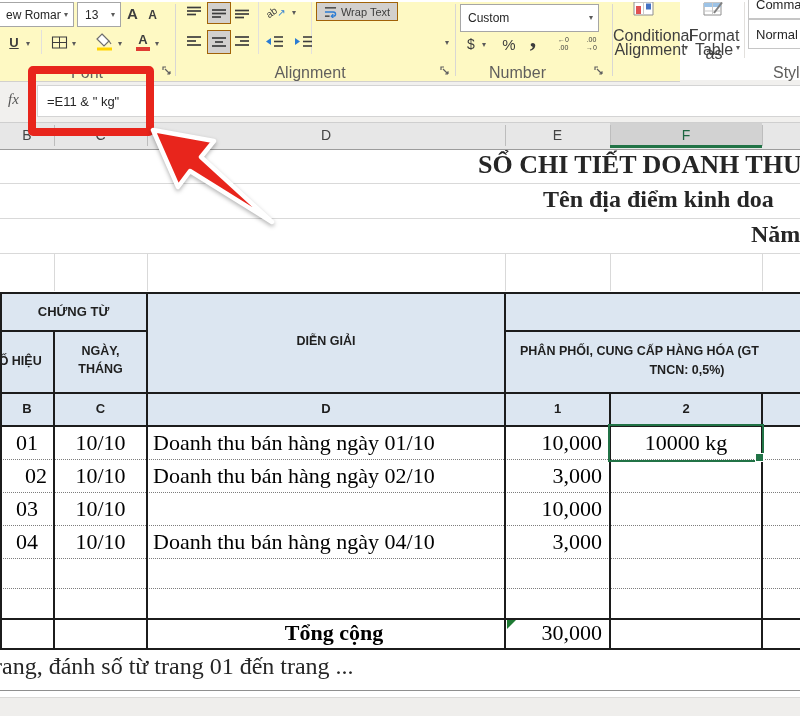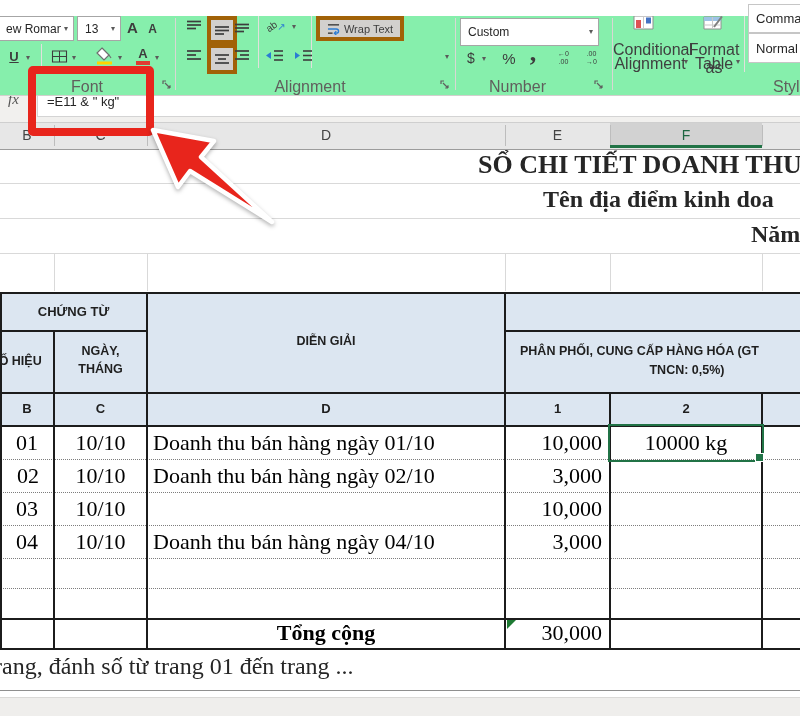--- a/index.html
+++ b/index.html
@@ -2,29 +2,29 @@
 <html><head>
 <meta charset="utf-8">
 <style>
   html,body{margin:0;padding:0;background:#fff;}
   .screen{position:relative;width:800px;height:716px;background:#fff;overflow:hidden;
           font-family:"Liberation Sans","DejaVu Sans",sans-serif;color:#262626;}
   .abs{position:absolute;}
   .serif{font-family:"Liberation Serif","DejaVu Serif",serif;}
   .nowrap{white-space:nowrap;}
   
-  .ribbon{position:absolute;left:0;top:16px;width:800px;height:79px;background:#86efac;border-bottom:1px solid #d2d0cd;}
+  .ribbon{position:absolute;left:0;top:2px;width:680px;height:79px;background:#fef9c3;border-bottom:1px solid #d2d0cd;}
   .rsep{position:absolute;top:2px;height:72px;width:1px;background:#d9d7d4;}
   .rsep2{position:absolute;width:1px;background:#e2e0dd;}
   .combo{position:absolute;background:#fff;border:1px solid #a6a6a6;display:flex;align-items:center;font-size:12px;color:#262626;}
   .combo .txt{padding-left:7px;flex:1;overflow:hidden;white-space:nowrap;}
   .chv{font-size:8px;color:#5a5a5a;line-height:1;}
   .combo .chv{padding:0 5px 0 3px;}
   .ibtn{position:absolute;display:flex;align-items:center;justify-content:center;color:#3d3d3d;}
-  .pressed{background:#d2d0ce;border:4px solid #a16207;}
+  .pressed{background:#d2d0ce;border:1px solid #a16207;}
   .glabel{position:absolute;font-size:16px;color:#605f5d;text-align:center;}
   .blue{color:#2b7cd3;}
   .tinytxt{font-size:7px;line-height:8px;color:#3d3d3d;text-align:center;}
   .stylebox{position:absolute;background:#fff;border:1px solid #c6c6c6;font-size:13px;color:#262626;display:flex;align-items:center;padding-left:7px;overflow:hidden;white-space:nowrap;}
   
   .fbar{position:absolute;left:0;top:80px;width:800px;height:42px;background:#f1f0ee;border-bottom:1px solid #cfcfcf;}
   .finput{position:absolute;left:37px;top:85px;width:763px;height:30px;background:#fff;border:1px solid #d4d4d4;border-right:none;
           font-size:13px;color:#262626;display:flex;align-items:center;padding-left:9px;}
   
   .colheads{position:absolute;left:0;top:122px;width:800px;height:27px;background:#e7e7e7;border-bottom:1px solid #9c9c9c;}
@@ -101,35 +101,35 @@
   <div class="thead" style="left:147px;top:401px;width:358px;font-size:13px;">D</div>
   <div class="thead" style="left:505px;top:401px;width:105px;font-size:13px;">1</div>
   <div class="thead" style="left:610px;top:401px;width:152px;font-size:13px;">2</div>
 
   <div class="cell serif c-center" style="left:0;top:426px;width:54px;height:33px;">01</div>
   <div class="cell serif c-center" style="left:54px;top:426px;width:93px;height:33px;">10/10</div>
   <div class="cell serif nowrap" style="left:153px;top:426px;width:350px;height:33px;">Doanh thu bán hàng ngày 01/10</div>
   <div class="cell serif c-right" style="left:505px;top:426px;width:97px;height:33px;">10,000</div>
   <div class="cell serif c-center" style="left:610px;top:426px;width:152px;height:33px;">10000 kg</div>
 
-  <div class="cell serif c-center" style="left:0;top:459px;width:56px;height:33px;">02</div>
+  <div class="cell serif c-center" style="left:8px;top:459px;width:56px;height:33px;">02</div>
   <div class="cell serif c-center" style="left:54px;top:459px;width:93px;height:33px;">10/10</div>
   <div class="cell serif nowrap" style="left:153px;top:459px;width:350px;height:33px;">Doanh thu bán hàng ngày 02/10</div>
   <div class="cell serif c-right" style="left:505px;top:459px;width:97px;height:33px;">3,000</div>
 
   <div class="cell serif c-center" style="left:0;top:492px;width:54px;height:33px;">03</div>
   <div class="cell serif c-center" style="left:54px;top:492px;width:93px;height:33px;">10/10</div>
   <div class="cell serif c-right" style="left:505px;top:492px;width:97px;height:33px;">10,000</div>
 
   <div class="cell serif c-center" style="left:0;top:525px;width:54px;height:33px;">04</div>
   <div class="cell serif c-center" style="left:54px;top:525px;width:93px;height:33px;">10/10</div>
   <div class="cell serif nowrap" style="left:153px;top:525px;width:350px;height:33px;">Doanh thu bán hàng ngày 04/10</div>
   <div class="cell serif c-right" style="left:505px;top:525px;width:97px;height:33px;">3,000</div>
 
-  <div class="cell serif c-center" style="left:147px;top:618px;width:358px;height:30px;font-weight:bold;">Tổng cộng</div>
+  <div class="cell serif c-center" style="left:147px;top:618px;width:358px;height:30px;font-weight:bold;padding-left:8px;">Tổng cộng</div>
   <div class="cell serif c-right" style="left:505px;top:618px;width:97px;height:30px;">30,000</div>
   <div class="errtri" style="left:507px;top:620px;"></div>
 
   <div class="selbox" style="left:608px;top:424px;width:152px;height:34px;"></div>
   <div class="fillhandle" style="left:755px;top:453px;"></div>
 
   <div class="abs serif nowrap" style="left:-6px;top:653px;font-size:24px;">rang, đánh số từ trang 01 đến trang ...</div>
   <div class="glh" style="left:0;top:690px;width:800px;background:#8f8f8f;"></div>
   <div class="abs" style="left:0;top:697px;width:800px;height:19px;background:#efeeec;border-top:1px solid #dad9d7;"></div>
 

